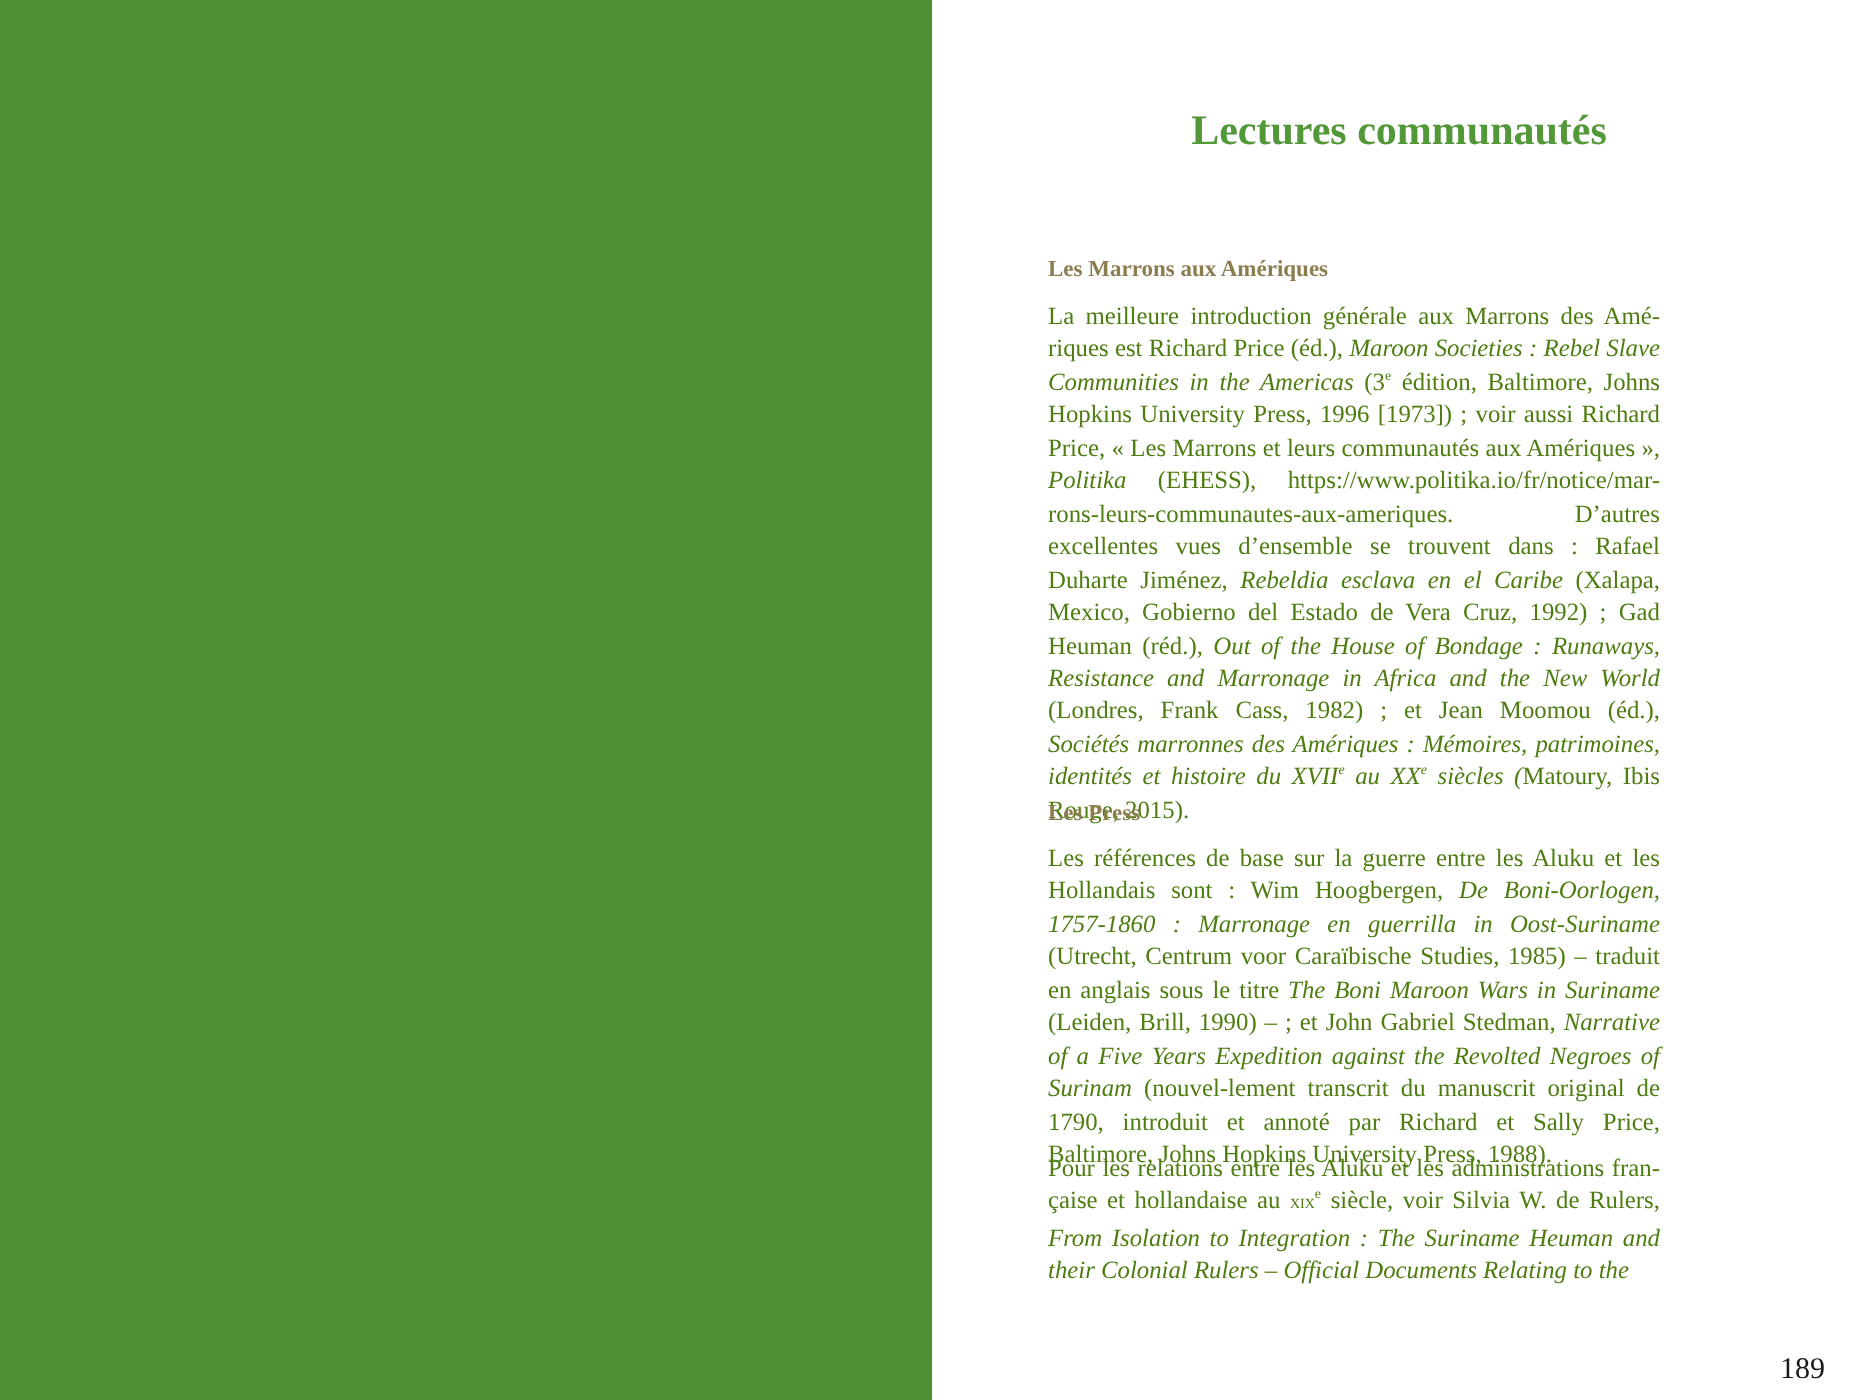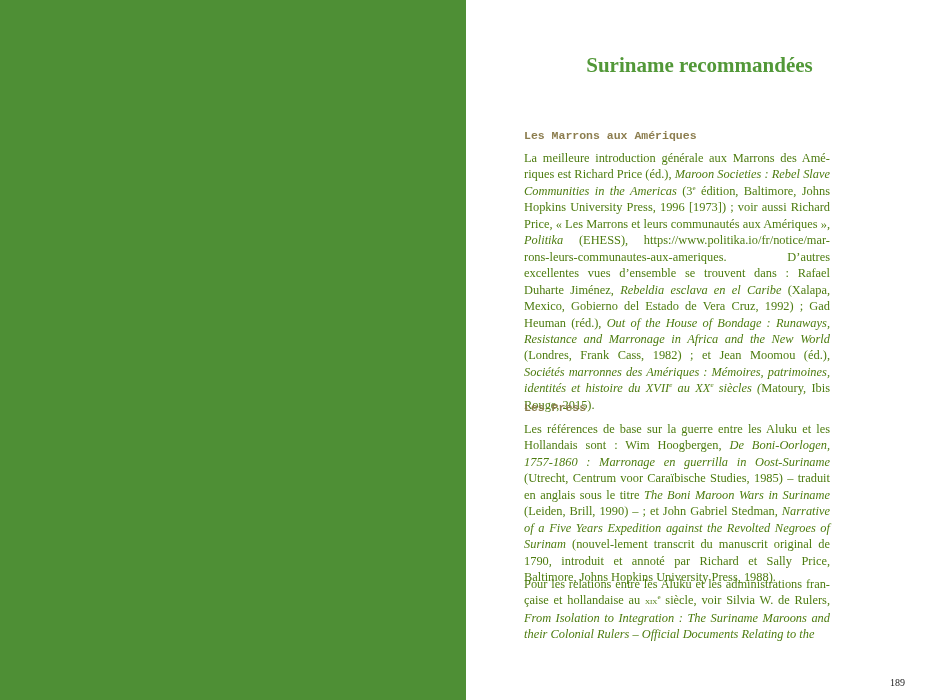--- a/index.html
+++ b/index.html
@@ -1,38 +1,38 @@
 <!DOCTYPE html>
 <html><head>
 <meta charset="utf-8">
 <style>
   html, body { margin:0; padding:0; }
   body { width:933px; height:700px; position:relative; background:#ffffff; overflow:hidden; }
   .green-panel { position:absolute; left:0; top:0; width:466px; height:700px; background:#4e8f35; }
   .page { position:absolute; left:466px; top:0; width:467px; height:700px; background:#ffffff; }
   .title { position:absolute; left:0; width:467px; top:53px; text-align:center;
     font-family:"Liberation Serif", serif; font-weight:bold; font-size:21px; color:#529838; }
-  .section-heading { position:absolute; left:58px; font-family:Liberation Mono, monospace;
+  .section-heading { position:absolute; left:58px; font-family:Liberation Serif, serif;
     font-size:11.5px; font-weight:600; color:#8c7d4e; }
   .para { position:absolute; left:58px; width:306px; font-family:"Liberation Serif", serif;
     font-size:12.4px; line-height:16.45px; color:#4d7c0f; text-align:justify; hyphens:none; }
   .para i { font-style:italic; }
   .sup { font-size:7px; vertical-align:super; line-height:0; }
   .sc { font-variant:small-caps; font-size:10px; }
-  .page-number { position:absolute; left:424px; top:677px; font-family:"Liberation Serif", serif; font-size:10px; color:#1a1a1a; }
+  .page-number { position:absolute; left:424px; top:677px; font-family:"Liberation Serif", serif; font-size:15px; color:#1a1a1a; }
 </style>
 </head>
 <body>
 
 <div class="green-panel"></div>
 
 <div class="page">
-  <div class="title">Suriname recommandées</div>
+  <div class="title">Lectures communautés</div>
 
   <div class="section-heading" style="top:129px;">Les Marrons aux Amériques</div>
   <div class="para" style="top:150px;"><span>La meilleure introduction générale aux Marrons des Amé-riques est Richard Price (éd.), </span><i>Maroon Societies : Rebel Slave Communities in the Americas</i><span> (3</span><span class="sup">e</span><span> édition, Baltimore, Johns Hopkins University Press, 1996 [1973]) ; voir aussi Richard Price, « Les Marrons et leurs communautés aux Amériques », </span><i>Politika</i><span> (EHESS), https://www.politika.io/fr/notice/mar-rons-leurs-communautes-aux-ameriques. D’autres excellentes vues d’ensemble se trouvent dans : Rafael Duharte Jiménez, </span><i>Rebeldia esclava en el Caribe</i><span> (Xalapa, Mexico, Gobierno del Estado de Vera Cruz, 1992) ; Gad Heuman (réd.), </span><i>Out of the House of Bondage : Runaways, Resistance and Marronage in Africa and the New World</i><span> (Londres, Frank Cass, 1982) ; et Jean Moomou (éd.), </span><i>Sociétés marronnes des Amériques : Mémoires, patrimoines, identités et histoire du XVII</i><i class="sup">e</i><i> au XX</i><i class="sup">e</i><i> siècles (</i><span>Matoury, Ibis Rouge, 2015).</span></div>
 
   <div class="section-heading" style="top:401px;">Les Press</div>
   <div class="para" style="top:421px;"><span>Les références de base sur la guerre entre les Aluku et les Hollandais sont : Wim Hoogbergen, </span><i>De Boni-Oorlogen, 1757-1860 : Marronage en guerrilla in Oost-Suriname</i><span> (Utrecht, Centrum voor Caraïbische Studies, 1985) – traduit en anglais sous le titre </span><i>The Boni Maroon Wars in Suriname</i><span> (Leiden, Brill, 1990) – ; et John Gabriel Stedman, </span><i>Narrative of a Five Years Expedition against the Revolted Negroes of Surinam</i><span> (nouvel-lement transcrit du manuscrit original de 1790, introduit et annoté par Richard et Sally Price, Baltimore, Johns Hopkins University Press, 1988).</span></div>
-  <div class="para" style="top:576px;"><span>Pour les relations entre les Aluku et les administrations fran-çaise et hollandaise au </span><span class="sc">xix</span><span class="sup">e</span><span> siècle, voir Silvia W. de Rulers, </span><i>From Isolation to Integration : The Suriname Maroons and their Colonial Rulers – Official Documents Relating to the</i></div>
+  <div class="para" style="top:576px;"><span>Pour les relations entre les Aluku et les administrations fran-çaise et hollandaise au </span><span class="sc">xix</span><span class="sup">e</span><span> siècle, voir Silvia W. de Rulers, </span><i>From Isolation to Integration : The Suriname Heuman and their Colonial Rulers – Official Documents Relating to the</i></div>
 
   <div class="page-number">189</div>
 </div>
 
 </body></html>

